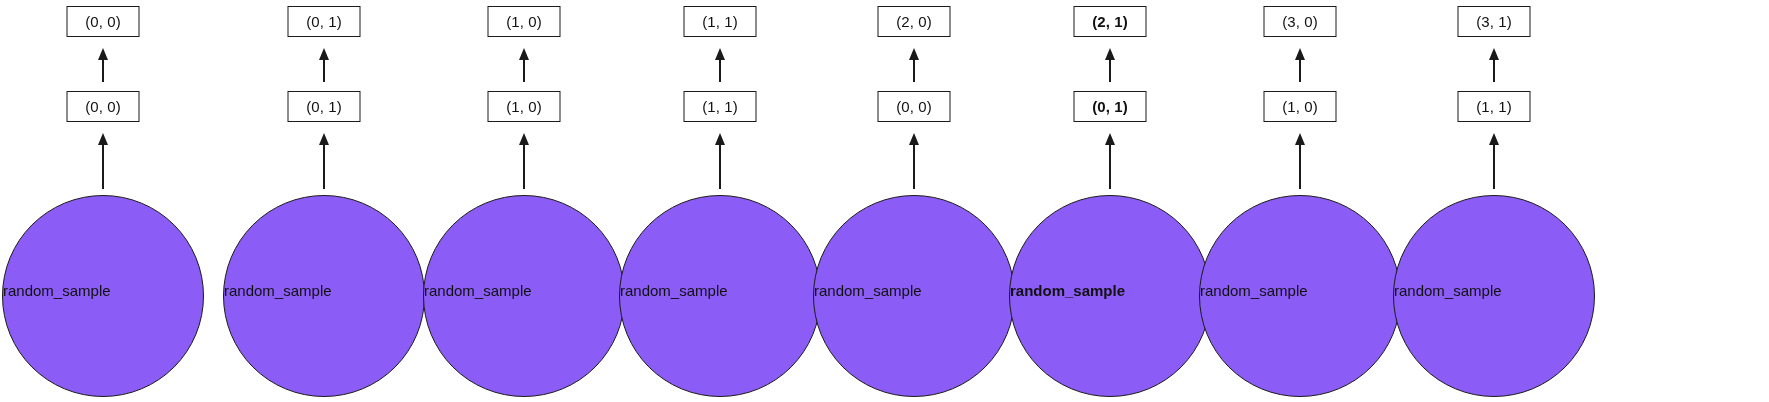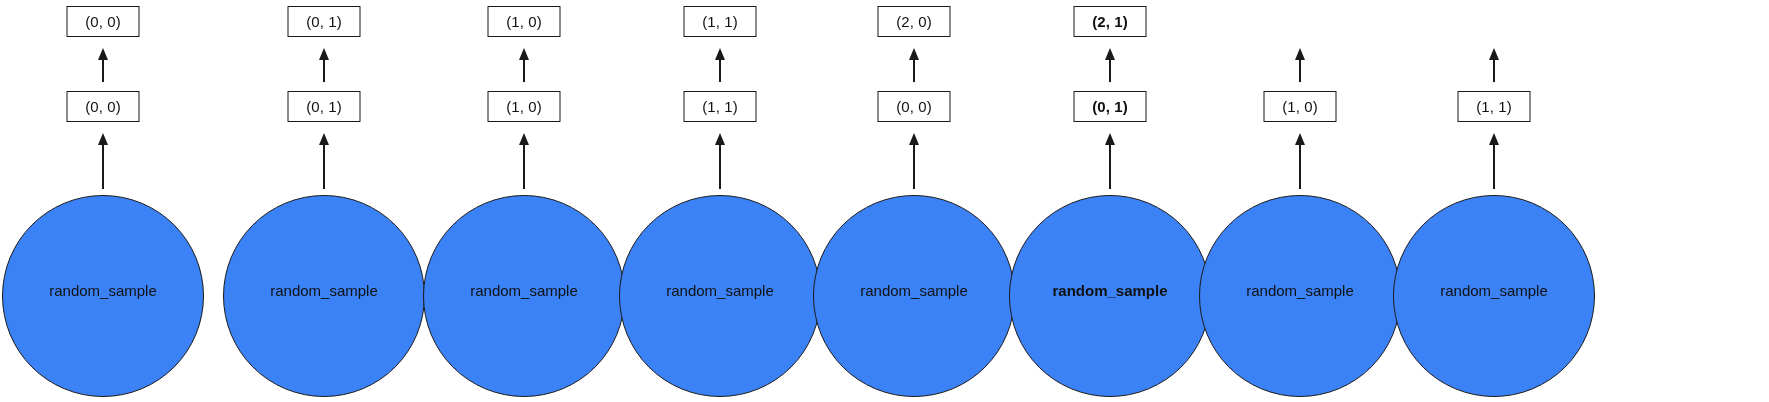--- a/index.html
+++ b/index.html
@@ -51,24 +51,23 @@
   .node-circle {
     position: absolute;
     left: 50%;
     transform: translateX(-50%);
     top: 195px;
     width: 202px;
     height: 202px;
     box-sizing: border-box;
     border: 1px solid #1a1a1a;
     border-radius: 50%;
-    background: #3b82f6;
+    background: #8b5cf6;
     display: flex;
     align-items: center;
-    justify-content: center;
     font-size: 15px;
     color: #111111;
     line-height: 1;
   }
   .node-circle .circle-label {
     position: relative;
     top: -6px;
   }
 
   
@@ -184,32 +183,38 @@
       <div class="node-box middle">
         <span>(0, 1)</span>
       </div>
       <div class="edge edge-circ-to-mid"></div>
       <div class="arrowhead head-mid"></div>
       <div class="node-circle">
         <span class="circle-label">random_sample</span>
       </div>
     </div>
     <div class="column" style="left: 1198px;">
+      <div class="node-box top">
+        <span>(3, 0)</span>
+      </div>
       <div class="edge edge-mid-to-top"></div>
       <div class="arrowhead head-top"></div>
       <div class="node-box middle">
         <span>(1, 0)</span>
       </div>
       <div class="edge edge-circ-to-mid"></div>
       <div class="arrowhead head-mid"></div>
       <div class="node-circle">
         <span class="circle-label">random_sample</span>
       </div>
     </div>
     <div class="column" style="left: 1392px;">
+      <div class="node-box top">
+        <span>(3, 1)</span>
+      </div>
       <div class="edge edge-mid-to-top"></div>
       <div class="arrowhead head-top"></div>
       <div class="node-box middle">
         <span>(1, 1)</span>
       </div>
       <div class="edge edge-circ-to-mid"></div>
       <div class="arrowhead head-mid"></div>
       <div class="node-circle">
         <span class="circle-label">random_sample</span>
       </div>

